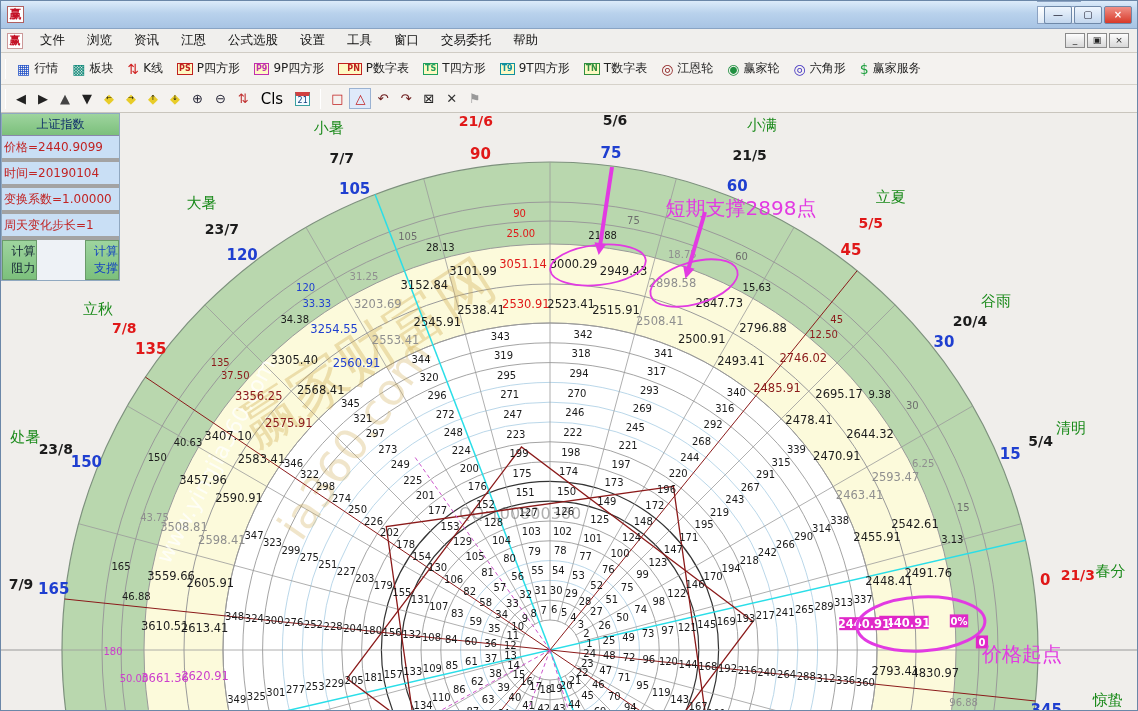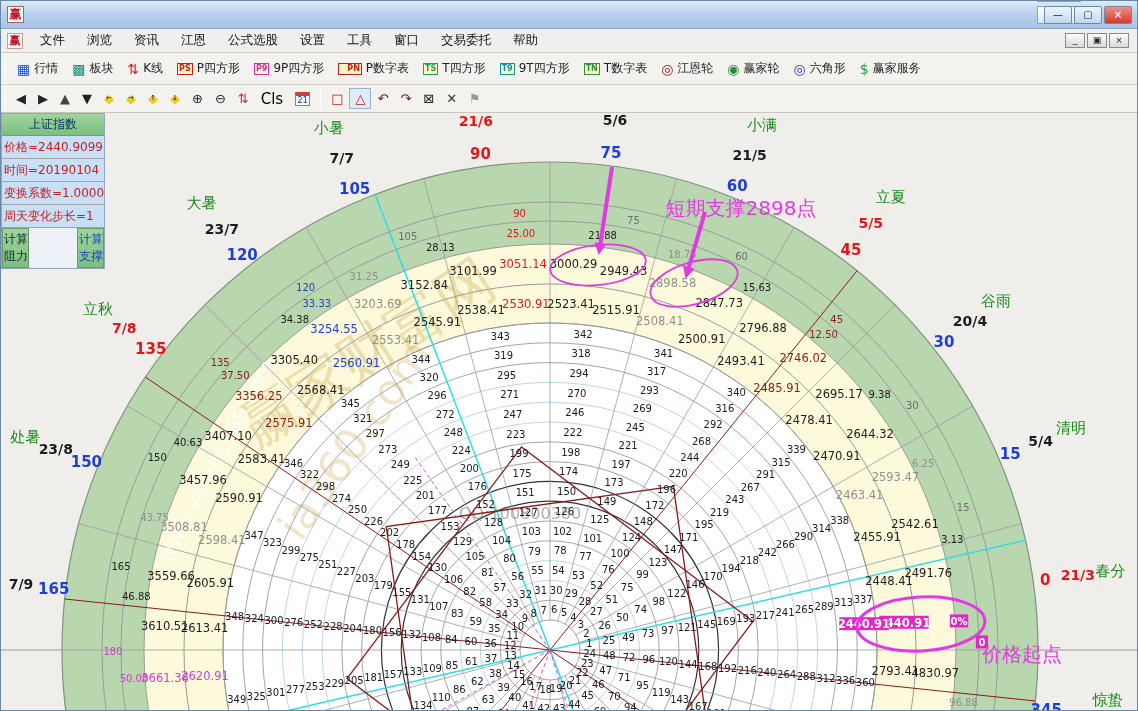--- a/index.html
+++ b/index.html
@@ -36,23 +36,23 @@
   .tsep{width:1px;height:20px;background:#c8c4bc;border-right:1px solid #fff;margin:0 4px;}
   .titem{display:flex;align-items:center;gap:4px;padding:2px 6px;font-size:12px;color:#222;cursor:pointer;border:1px solid transparent;}
   .ticon{font-size:14px;line-height:14px;}
   .boxicon{display:inline-block;font-size:8px;font-weight:bold;line-height:10px;padding:0 1px;border:1px solid;background:#fef9c3;}
   .t2item{display:flex;align-items:center;padding:2px 5px;font-size:13px;cursor:pointer;border:1px solid transparent;position:relative;}
   .t2item.active{border:1px solid #9ab2d2;background:#dfeafa;}
   .ov{position:absolute;left:50%;top:50%;transform:translate(-50%,-58%);font-size:7px;color:#111;}
   .cal{display:inline-block;width:15px;height:14px;border:1px solid #3aa0a0;border-top:4px solid #d04040;
     background:#f4fbff;font-size:8px;line-height:10px;text-align:center;color:#104080;}
   
-  #panel{position:absolute;left:0;top:112px;width:104px;z-index:5;border:1px solid #90a8c0;background:#eef2f6;font-size:12px;}
+  #panel{position:absolute;left:0;top:112px;width:119px;z-index:5;border:1px solid #90a8c0;background:#eef2f6;font-size:12px;}
   .panel-head{background:linear-gradient(#9ed49e,#7cc07c);color:#10306a;text-align:center;padding:2px 0;border-bottom:1px solid #88a;}
-  .panel-row{background:#c9dff5;color:#c02424;padding:2.5px 2px;border-bottom:1px solid #a3a3a3;white-space:nowrap;overflow:hidden;}
+  .panel-row{background:#c9dff5;color:#c02424;padding:2.5px 2px;border-bottom:4px solid #a3a3a3;white-space:nowrap;overflow:hidden;}
   .panel-btns{display:flex;}
   .panel-btn{flex:1;background:linear-gradient(#9ed49e,#7cc07c);border:1px solid #6a9a6a;text-align:right;
     padding:2px 0;cursor:pointer;color:#123;}
   .panel-btn.alt{color:#1544c0;margin-left:48px;}
   
   #chart{position:absolute;left:0;top:112px;width:1138px;height:599px;background:#f0eeeb;overflow:hidden;}
 </style>
 </head>
 <body>
 

